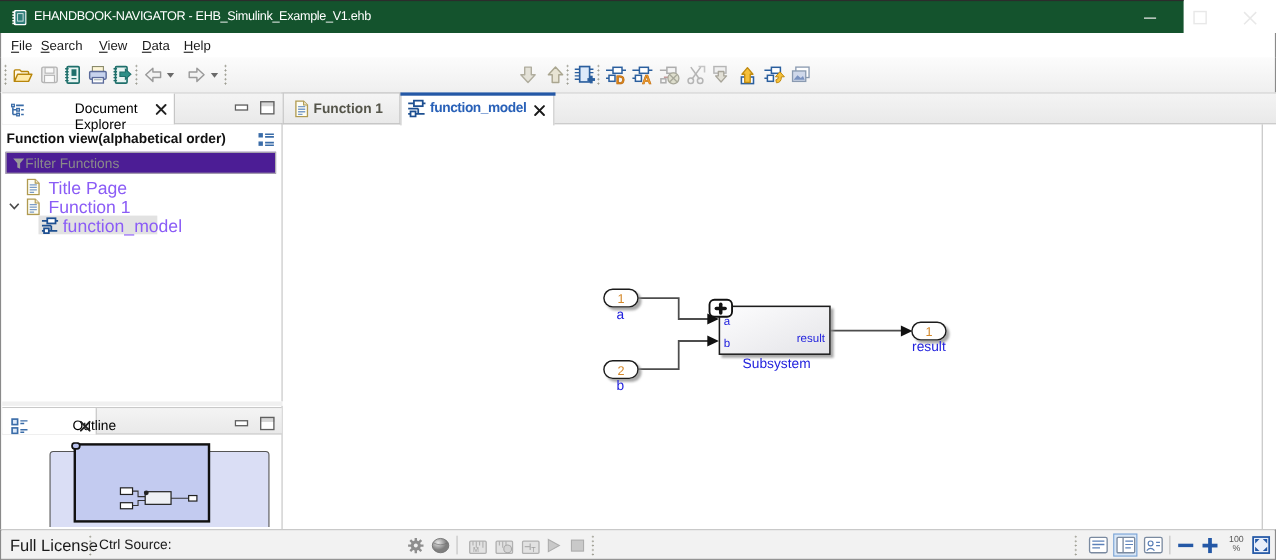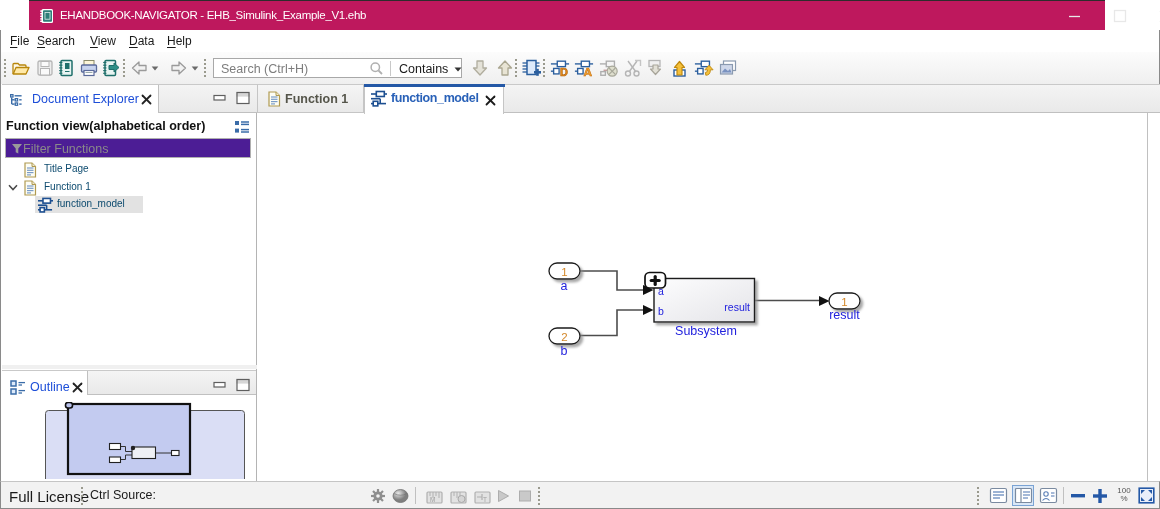--- a/index.html
+++ b/index.html
@@ -1,35 +1,35 @@
 <!DOCTYPE html>
 <html><head>
 <meta charset="utf-8">
 <style>
 * { margin:0; padding:0; box-sizing:border-box; }
 html,body { width:1160px; height:509px; overflow:hidden; font-family:"Liberation Sans",sans-serif; background:#fff; }
 .abs { position:absolute; }
-#titlebar { position:absolute; left:0; top:0; width:1076px; height:30px; background:#be185d; border-top:1px solid #2c2c2c; box-sizing:border-box;margin-left:29px; }
+#titlebar { position:absolute; left:0; top:0; width:1076px; height:30px; background:#14532d; border-top:1px solid #2c2c2c; box-sizing:border-box; }
 #titlebar .ttext { position:absolute; left:31px; top:8px; color:#fff; font-size:11.5px; letter-spacing:-0.3px; }
 #menubar { position:absolute; left:0; top:30px; width:1160px; height:22px; background:#fff; border-left:1px solid #8a8a8a; border-right:1px solid #8a8a8a; }
 .mitem { position:absolute; top:4px; font-size:12px; color:#1a1a1a; }
 .mitem u { text-decoration:underline; text-underline-offset:2px; }
 #toolbar { position:absolute; left:0; top:52px; width:1160px; height:32px; background:linear-gradient(#fcfcfc,#efefef); border-left:1px solid #8a8a8a; border-right:1px solid #8a8a8a; }
 .tsep { position:absolute; top:6px; width:2px; height:20px; background-image:radial-gradient(circle,#9a9a8e 34%, transparent 40%); background-size:2px 4px; }
 .ticon { position:absolute; top:6px; width:20px; height:20px; }
 #main { position:absolute; left:0; top:84px; width:1160px; height:397px; background:#fff; border-left:1px solid #8a8a8a; border-right:1px solid #8a8a8a; }
 #statusbar { position:absolute; left:0; top:481px; width:1160px; height:28px; background:#f2f2f2; border-top:1px solid #c5c5c5; border-left:1px solid #8a8a8a; border-right:1px solid #8a8a8a; border-bottom:1px solid #8a8a8a; }
 
 .ptabrow { position:absolute; left:0; width:255px; background:linear-gradient(#f4f4f4,#e9e9e9); border-bottom:1px solid #c0c0c0; border-top:1px solid #c9c9c9; }
 .ptab { position:absolute; left:0; top:0; bottom:-1px; background:#fff; border-right:1px solid #c0c0c0; }
-.ptab .label { font-size:12.5px; color:#1d4ed8; }
+.ptab .label { font-size:12.5px; color:#000000;margin-left:36px; }
 
 .etab-label { font-size:12.5px; }
 
-.trow { position:absolute; left:0; width:256px; height:18px; font-size:10px; color:#0c4a6e; }
+.trow { position:absolute; left:0; width:256px; height:18px; font-size:16px; color:#8b5cf6; }
 </style>
 </head>
 <body>
 
 <div id="titlebar">
   <svg class="abs" style="left:10px;top:7px" width="16" height="16" viewBox="0 0 16 16">
     <rect x="2.5" y="1" width="11.5" height="14" rx="1.5" fill="#ffffff"></rect>
     <rect x="4" y="2.2" width="9" height="11.6" rx="1" fill="#2e7d78"></rect>
     <rect x="5.6" y="4" width="5.8" height="7.6" fill="#ffffff" opacity="0.85"></rect>
     <rect x="6.4" y="4.8" width="4.2" height="6" fill="#2e7d78"></rect>
@@ -114,32 +114,20 @@
       <path d="M0.5 0.5 L8.5 0.5 L4.5 5.5 Z" fill="#6a6a6a"></path>
     </svg>
   <svg class="ticon" style="left:168px" viewBox="0 0 20 20">
       <path d="M10 4 L16.5 10 L10 16 L10 12.5 L3 12.5 L3 7.5 L10 7.5 Z" fill="#f2f2f2" stroke="#9a9a9a" stroke-width="1.3" stroke-linejoin="round"></path>
     </svg>
   <svg class="abs" style="left:190px;top:14px" width="8" height="5" viewBox="0 0 9 6">
       <path d="M0.5 0.5 L8.5 0.5 L4.5 5.5 Z" fill="#6a6a6a"></path>
     </svg>
   <div class="tsep" style="left:203px"></div>
 
-  <div class="abs" style="left:212px;top:6px;width:249px;height:20px;background:#fff;border:1px solid #a8a8a8;">
-    <div class="abs" style="left:7px;top:2.5px;font-size:12.5px;color:#7d7d7d;">Search (Ctrl+H)</div>
-    <svg class="abs" style="left:155px;top:2px" width="15" height="15" viewBox="0 0 15 15">
-        <circle cx="6.3" cy="6.3" r="4.2" fill="none" stroke="#b0b0b0" stroke-width="1.5"></circle>
-        <line x1="9.5" y1="9.5" x2="13" y2="13" stroke="#b0b0b0" stroke-width="1.8"></line>
-      </svg>
-    <div class="abs" style="left:176px;top:2px;width:1px;height:15px;background:#c8c8c8"></div>
-    <div class="abs" style="left:185px;top:2.5px;font-size:12.5px;color:#1a1a1a;">Contains</div>
-    <svg class="abs" style="left:240px;top:8px" width="8" height="5" viewBox="0 0 8 5">
-        <path d="M0.5 0.5 L7.5 0.5 L4 4.5 Z" fill="#333"></path>
-      </svg>
-  </div>
 
   <svg class="ticon" style="left:469px" viewBox="0 0 20 20">
       <path d="M7 3 L13 3 L13 10 L16.5 10 L10 17 L3.5 10 L7 10 Z" fill="#e4e2d8" stroke="#b0ad9e" stroke-width="1.3" stroke-linejoin="round"></path>
     </svg>
   <svg class="ticon" style="left:494px" viewBox="0 0 20 20">
       <path d="M7 17 L13 17 L13 10 L16.5 10 L10 3 L3.5 10 L7 10 Z" fill="#e8e4d4" stroke="#aaa690" stroke-width="1.3" stroke-linejoin="round"></path>
     </svg>
   <div class="tsep" style="left:514px"></div>
 
   <svg class="ticon" style="left:520px" viewBox="0 0 20 20">

